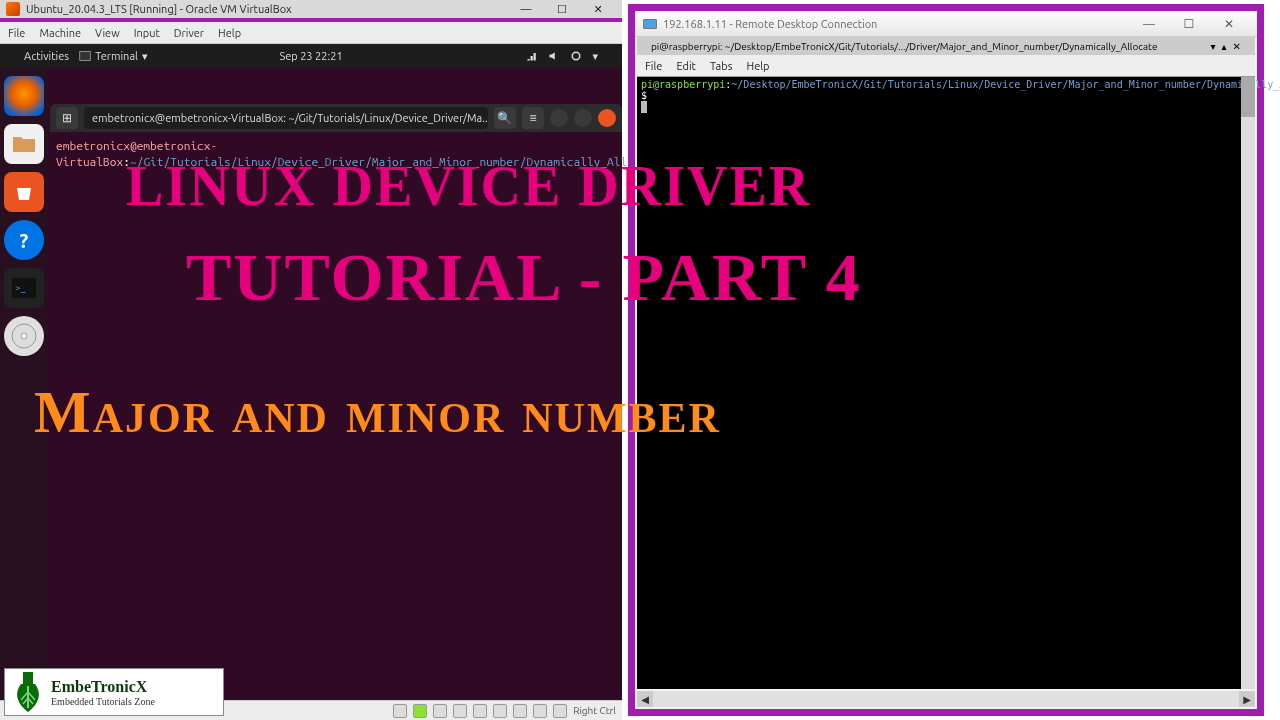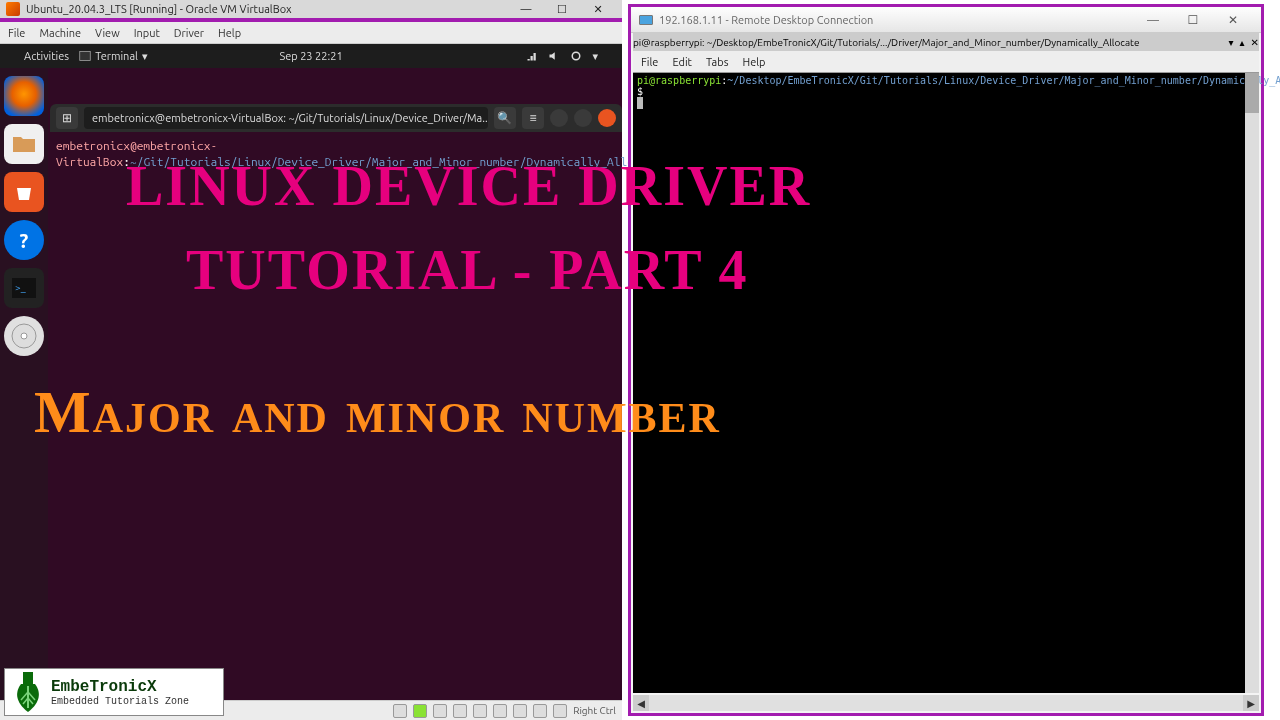--- a/index.html
+++ b/index.html
@@ -146,21 +146,21 @@
 .termbody .prompt { color: #fff; }
 
 
 .overlay-title {
   position: absolute;
   font-family: "Trajan Pro", Georgia, serif;
   font-weight: 700;
   z-index: 10;
 }
 .ov1 { top: 154px; left: 126px; color: #e6007e; font-size: 56px; letter-spacing: 2px; }
-.ov2 { top: 238px; left: 186px; color: #e6007e; font-size: 56px; letter-spacing: 2px; }
+.ov2 { top: 238px; left: 186px; color: #e6007e; font-size: 68px; letter-spacing: 2px; }
 .ov3 { top: 378px; left: 34px; color: #ff8c1a; font-size: 60px; letter-spacing: 2px; font-variant: small-caps; }
 
 
 .vbox-status {
   position: absolute;
   bottom: 0; left: 0;
   height: 20px;
   width: 622px;
   background: #ececec;
   border-top: 1px solid #ccc;
@@ -177,31 +177,31 @@
   left: 4px; bottom: 4px;
   width: 220px; height: 48px;
   background: #fff;
   border: 1px solid #888;
   display: flex; align-items: center;
   padding: 4px 8px;
   gap: 8px;
   z-index: 20;
 }
 .logo svg { width: 30px; height: 40px; }
-.logo .lt { display:flex; flex-direction:column; font-family: Liberation Mono, monospace; }
+.logo .lt { display:flex; flex-direction:column; font-family: Liberation Serif, serif; }
 .logo .lt .l1 { font-size: 16px; font-weight:700; color:#0a3a0a; }
 .logo .lt .l2 { font-size: 10px; color:#333; }
 
 
 .rdp {
   position: absolute;
   left: 628px; top: 4px;
   width: 636px; height: 712px;
   background: #f4f4f4;
-  border: 3px solid #a21caf;
+  border: 7px solid #a21caf;
 }
 .rdp-title {
   height: 26px;
   background: linear-gradient(#fefefe,#e6e6e6);
   border-bottom: 1px solid #ccc;
   display: flex; align-items: center;
   padding: 0 8px;
   font-size: 11px; color: #666;
 }
 .rdp-title .ri-icon {
@@ -218,21 +218,21 @@
 
 .pi {
   position: absolute;
   top: 26px; left: 2px; right: 2px; bottom: 20px;
   background: #000;
 }
 .pi-win {
   height: 18px;
   background: #cccccc;
   display:flex; align-items:center;
-  font-size:10px; padding:0 0;
+  font-size:10px; padding:0 14px;
   color:#000;
 }
 .pi-win .spacer{flex:1;}
 .pi-win .ctrl{ display:flex; gap:6px; }
 .pi-menu {
   height: 22px;
   background: #eeeeee;
   display:flex; align-items:center;
   gap: 14px; padding: 0 8px;
   font-size: 11px; color:#222;

